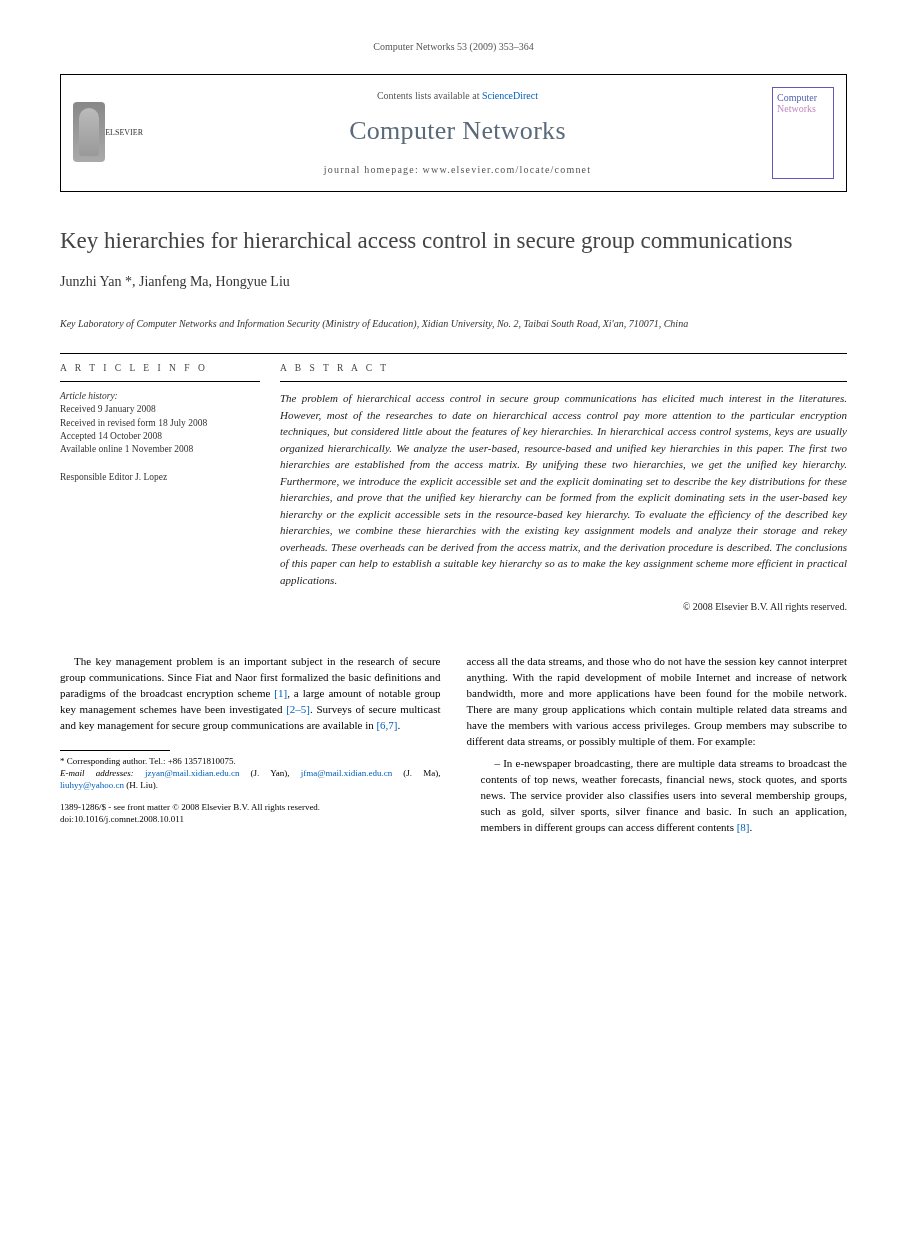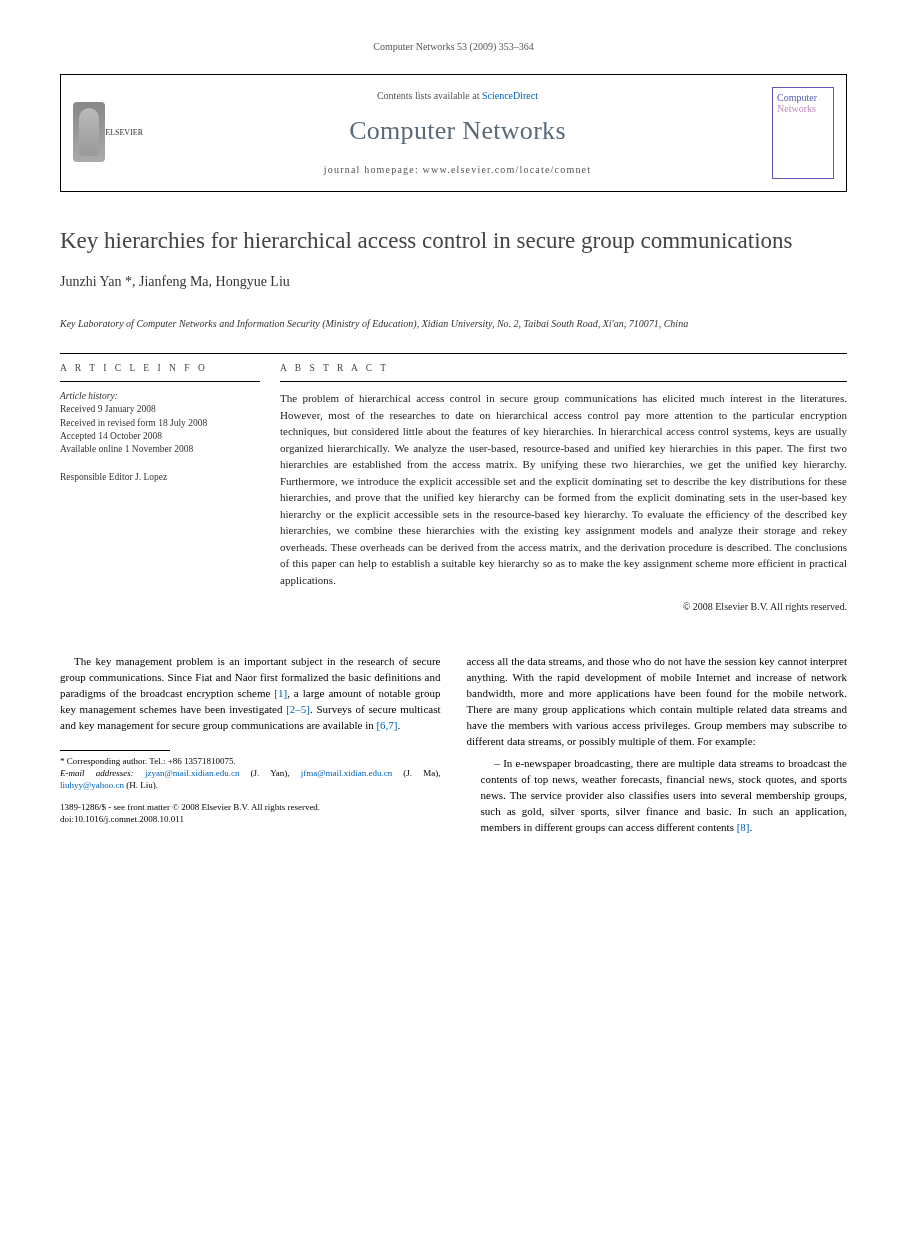--- a/index.html
+++ b/index.html
@@ -19,21 +19,21 @@
     .cn-cover-net { color: #c08abf; }
     .title { font-size: 23px; color: #444; margin: 0 0 16px; line-height: 1.25; font-weight: normal; }
     .authors { font-size: 14px; color: #333; margin-bottom: 26px; }
     .affil { font-size: 10px; font-style: italic; color: #333; margin-bottom: 22px; line-height: 1.35; }
     .info-abs { display: flex; gap: 20px; border-top: 1px solid #000; margin-bottom: 40px; }
     .info-col { width: 200px; font-size: 9.5px; color: #333; }
     .abs-col { flex: 1; font-size: 11px; color: #222; text-align: justify; }
     .sect-head { letter-spacing: 3px; font-size: 9.5px; padding: 8px 0 6px; border-bottom: 1px solid #000; margin-bottom: 8px; color: #444; }
     .info-block { margin-bottom: 14px; line-height: 1.4; }
     .info-label { font-style: italic; }
-    .abs-text { line-height: 1.5; }
+    .abs-text { line-height: 1.5; font-style: italic; }
     .copyright { text-align: right; font-size: 10px; margin-top: 12px; }
     .body-cols { column-count: 2; column-gap: 26px; text-align: justify; font-size: 11px; line-height: 1.45; }
     .body-cols h2 { font-size: 12px; font-weight: bold; margin-bottom: 10px; break-after: avoid; }
     .body-cols p { margin-bottom: 6px; text-indent: 14px; }
     .body-cols p:first-of-type { text-indent: 14px; }
     .ref { color: #0060bb; }
     .footnote-sep { border: none; border-top: 1px solid #000; width: 110px; margin: 16px 0 4px; }
     .footnotes { font-size: 9px; line-height: 1.35; break-inside: avoid; }
     .footnotes a { color: #0060bb; text-decoration: none; }
     .doi-block { font-size: 9px; margin-top: 10px; break-inside: avoid; line-height: 1.35; }

